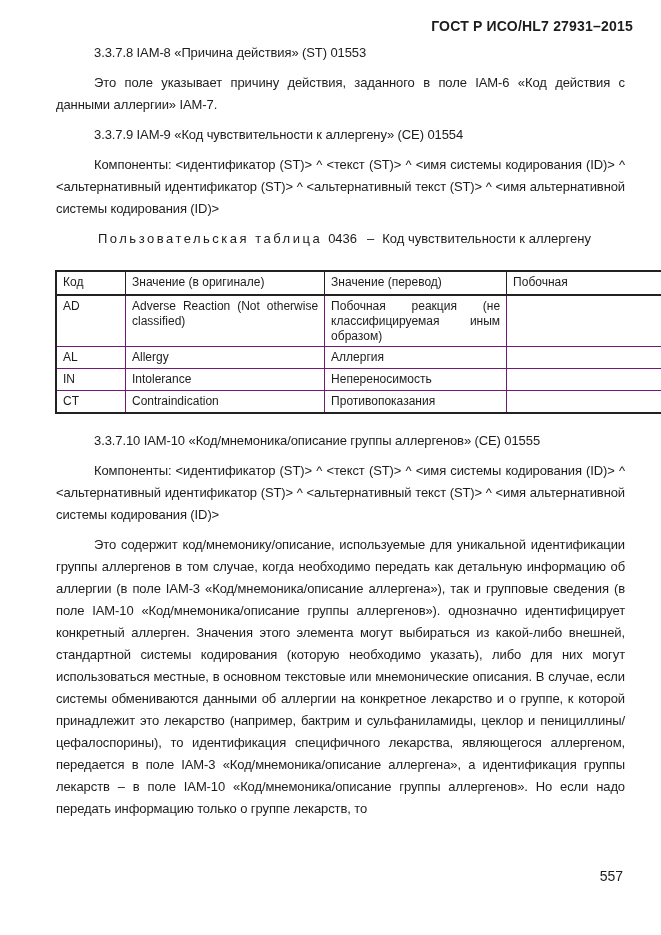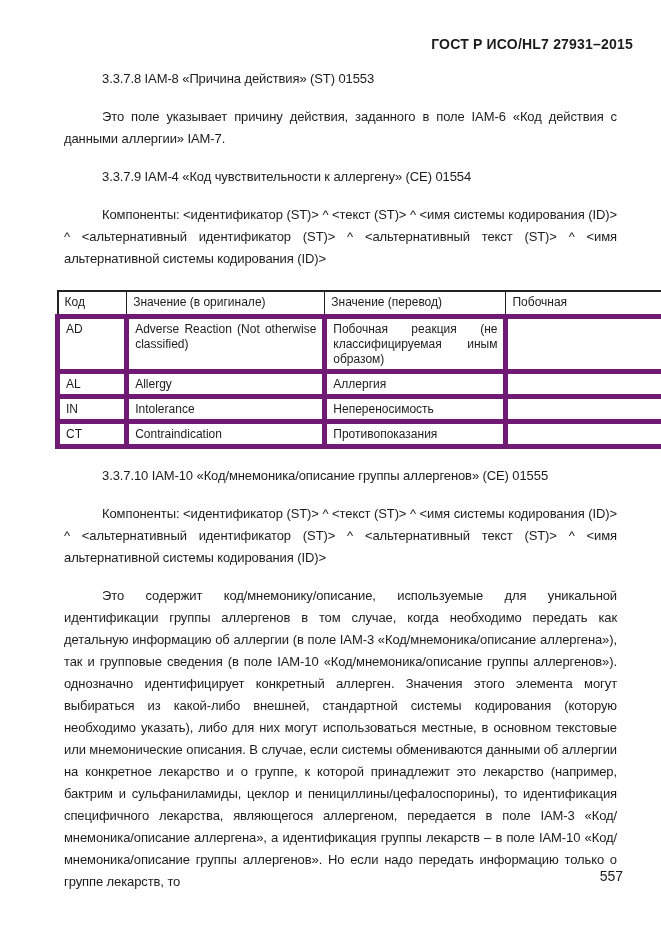--- a/index.html
+++ b/index.html
@@ -7,33 +7,33 @@
   body {
     width: 661px; height: 935px;
     background: #e8e8e8;
     font-family: "Liberation Sans", sans-serif;
   }
   .page {
     position: relative;
     width: 661px; height: 935px;
     background: #ffffff;
     color: #1c1c1c;
-    padding: 36px 28px 0 48px;
+    padding: 18px 28px 0 48px;
     overflow: hidden;
   }
   .doc-header {
     text-align: right;
     font-weight: bold;
     font-size: 14px;
     line-height: 16px;
     margin-bottom: 8px;
     letter-spacing: 0.2px;
   }
   .body-text p {
-    margin: 16px;
+    margin: 8px;
     font-size: 13px;
     line-height: 22px;
     text-indent: 38px;
     text-align: justify;
     letter-spacing: -0.1px;
   }
   .table-caption {
     margin: 6px 0 0 50px;
     font-size: 13px;
     line-height: 22px;
@@ -55,21 +55,21 @@
     font-weight: normal;
     text-align: left;
     vertical-align: top;
     border: 1px solid #222222;
     border-bottom: 2px solid #222222;
     padding: 3px 6px 4px 6px;
     height: 23px;
   }
   table.user-table td {
     vertical-align: top;
-    border: 5px solid #701a75;
+    border: 1px solid #701a75;
     padding: 3px 6px 2px 6px;
     height: 22px;
     text-align: justify;
   }
   table.user-table td.code-cell { text-align: left; }
   col.c-code  { width: 11%; }
   col.c-orig  { width: 31.5%; }
   col.c-trans { width: 28.8%; }
   col.c-desc  { width: 28.7%; }
   .page-number {
@@ -85,23 +85,26 @@
 
 <div class="page">
 
   <div class="doc-header">ГОСТ Р ИСО/HL7 27931–2015</div>
 
   <div class="body-text">
 
     <p>3.3.7.8 IAM-8 «Причина действия» (ST) 01553</p>
     <p>Это поле указывает причину действия, заданного в поле IAM-6 «Код действия с данными аллергии» IAM-7.</p>
 
-    <p>3.3.7.9 IAM-4 «Код чувствительности к аллергену» (CE) 01554</p>
+    <p>3.3.7.9 IAM-9 «Код чувствительности к аллергену» (CE) 01554</p>
     <p>Компоненты: &lt;идентификатор (ST)&gt; ^ &lt;текст (ST)&gt; ^ &lt;имя системы кодирования (ID)&gt; ^ &lt;альтернативный идентификатор (ST)&gt; ^ &lt;альтернативный текст (ST)&gt; ^ &lt;имя альтернативной системы кодирования (ID)&gt;</p>
 
+    <div class="table-caption">
+      <span class="spaced">Пользовательская таблица</span><span class="cap-number">0436</span><span class="cap-dash">–</span><span>Код чувствительности к аллергену</span>
+    </div>
 
     <table class="user-table">
       <colgroup>
         <col class="c-code">
           <col class="c-orig">
           <col class="c-trans">
           <col class="c-desc">
       </colgroup>
       <thead>
         <tr>

